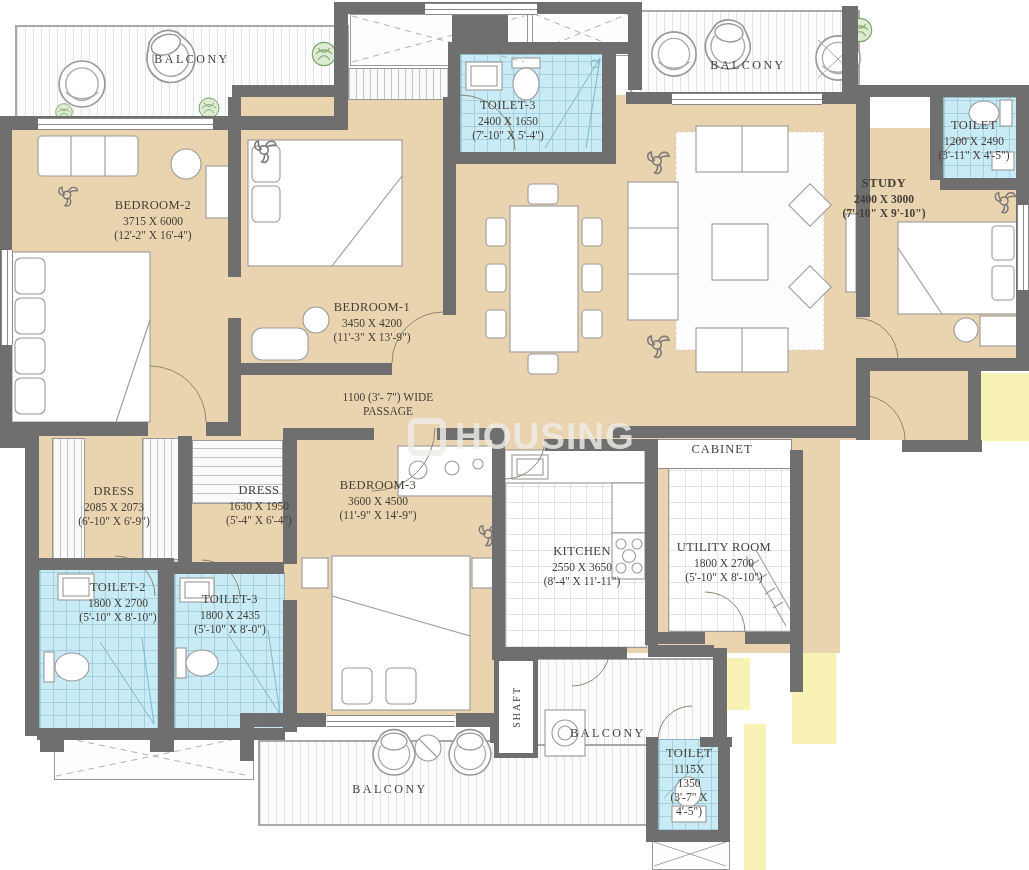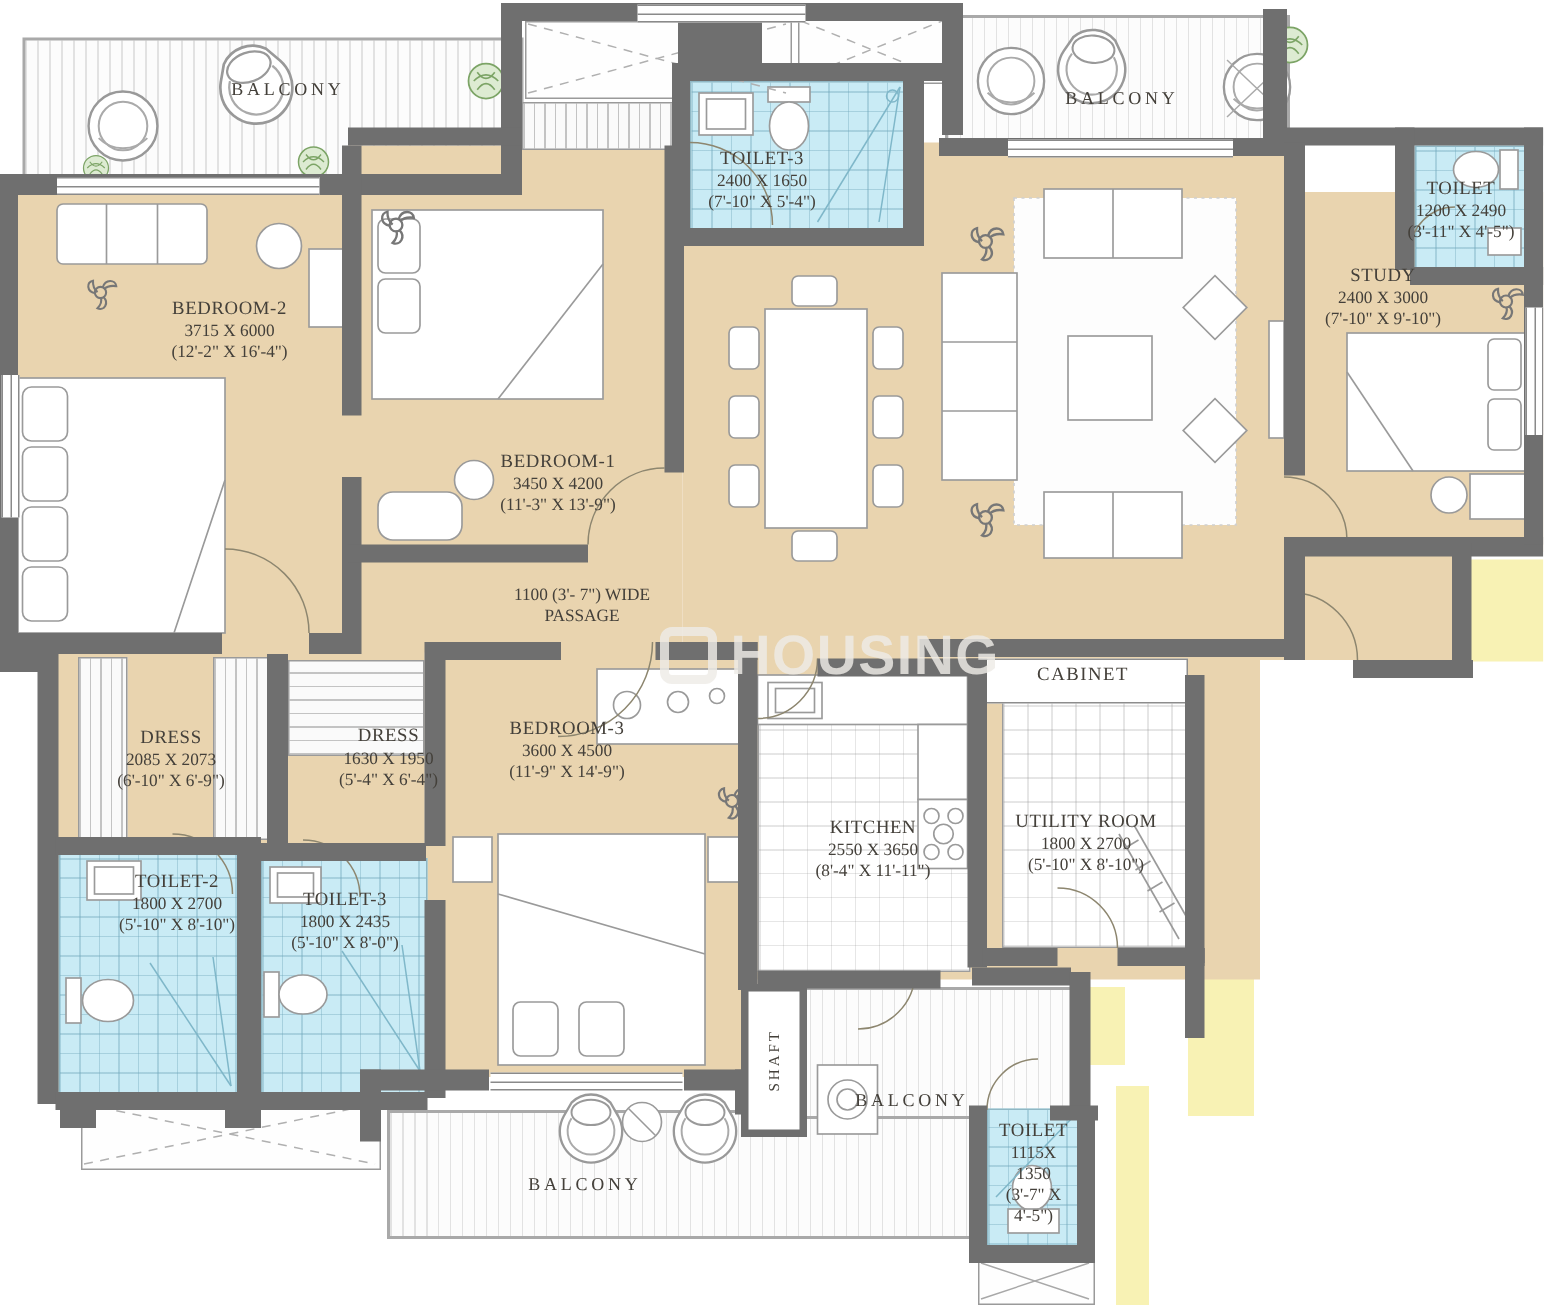--- a/index.html
+++ b/index.html
@@ -33,21 +33,21 @@
        font-size:11.5px;line-height:1.24;white-space:nowrap;}
   .lbl .nm{font-size:12.5px;letter-spacing:.4px;}
   .lbl.balcname{font-size:12px;letter-spacing:2.5px;}
   .shaftbox{background:#fff;border:5px solid #6f6f6f;z-index:15;
        display:flex;align-items:center;justify-content:center;}
   .shafttxt{writing-mode:vertical-rl;transform:rotate(180deg);font-size:10px;letter-spacing:2px;}
   svg.layer{position:absolute;left:0;top:0;z-index:14;}
   svg.furn{z-index:12;}
   .wm{position:absolute;left:408px;top:416px;z-index:30;display:flex;align-items:center;
       font-family:"Liberation Sans",sans-serif;font-weight:bold;font-size:37px;
-      color:rgba(238,236,230,.82);letter-spacing:1px;margin-left:32px;}
+      color:rgba(238,236,230,.82);letter-spacing:1px;}
   .wm-logo{width:26px;height:26px;border:6px solid rgba(238,236,230,.82);border-radius:8px;
       margin-right:9px;display:inline-block;}
   .wm-tail{color:rgba(238,236,230,.55);font-weight:bold;}
   .z1{z-index:1}.z2{z-index:2}.z3{z-index:3}.z4{z-index:4}.z5{z-index:5}.z13{z-index:13}
 </style>
 </head>
 <body>
 
 <div id="plan">
 
@@ -384,21 +384,21 @@
   <div class="lbl" style="left:508px;top:98px;">
     <div class="nm">TOILET-3</div>
       <div>2400 X 1650</div>
       <div>(7'-10" X 5'-4")</div>
   </div>
   <div class="lbl" style="left:974px;top:118px;">
     <div class="nm">TOILET</div>
       <div>1200 X 2490</div>
       <div>(3'-11" X 4'-5")</div>
   </div>
-  <div class="lbl" style="left:922px;top:176px;">
+  <div class="lbl" style="left:884px;top:176px;font-weight:bold;">
     <div class="nm">STUDY</div>
       <div>2400 X 3000</div>
       <div>(7'-10" X 9'-10")</div>
   </div>
   <div class="lbl" style="left:388px;top:390px;">
     <div>1100 (3'- 7") WIDE</div>
       <div>PASSAGE</div>
   </div>
   <div class="lbl" style="left:722px;top:442px;font-size:12.5px;letter-spacing:1px;">CABINET</div>
   <div class="lbl" style="left:114px;top:484px;">

